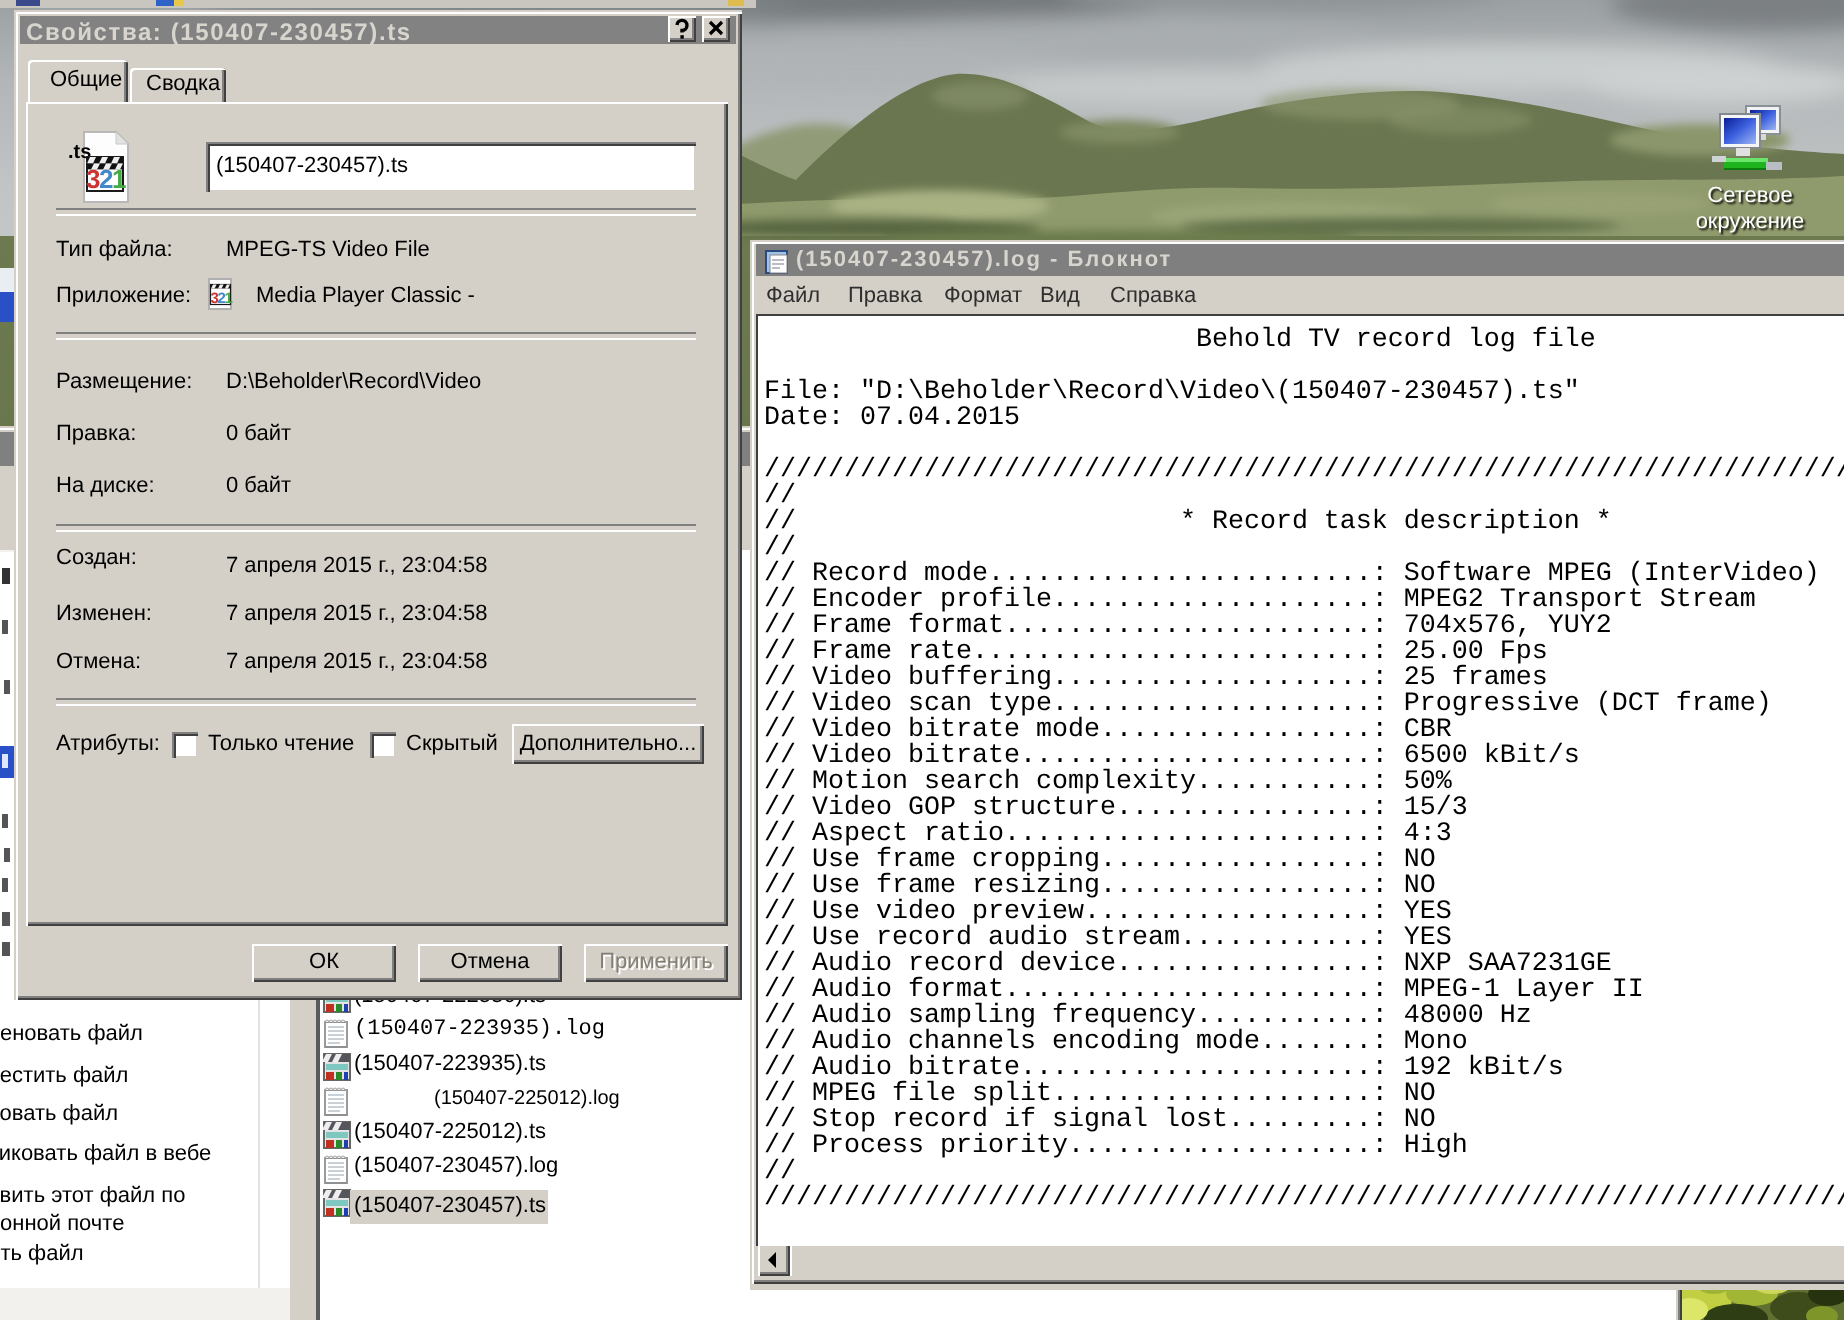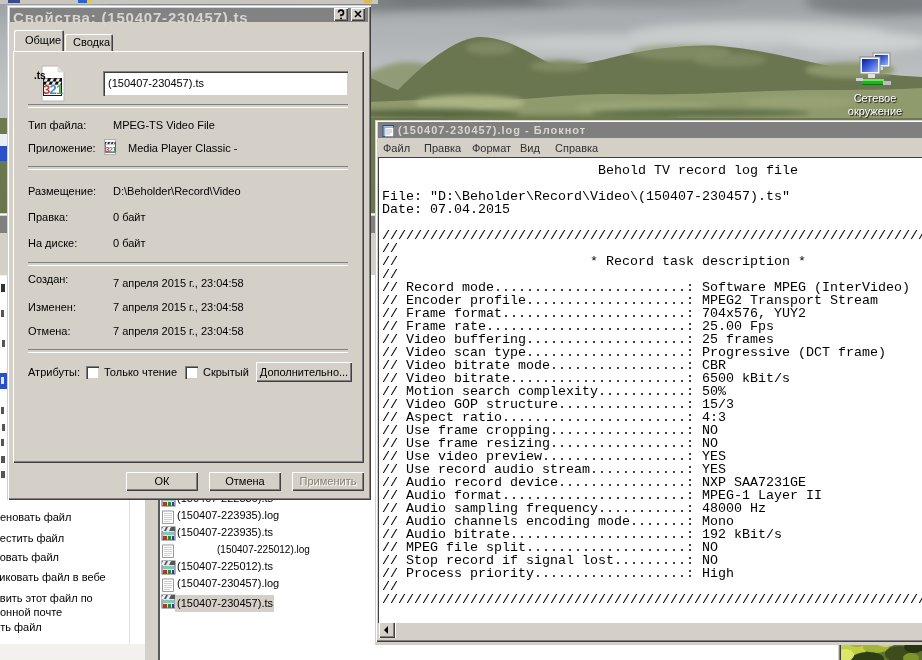--- a/index.html
+++ b/index.html
@@ -158,21 +158,21 @@
         <path d="M1.5,3 L12.5,3 L12.5,15.5 L1.5,15.5 Z" fill="#fff" stroke="#909090" stroke-width="0.9"></path>
         <path d="M1.5,3 Q2.5,1 3.5,3 Q4.5,1 5.5,3 Q6.5,1 7.5,3 Q8.5,1 9.5,3 Q10.5,1 11.5,3 L12.5,3" fill="#f6f6f6" stroke="#aaa" stroke-width="0.6"></path>
         <g stroke="#b0bcc8" stroke-width="0.7">
           <line x1="3" y1="5.5" x2="11" y2="5.5"></line>
           <line x1="3" y1="7.5" x2="11" y2="7.5"></line>
           <line x1="3" y1="9.5" x2="11" y2="9.5"></line>
           <line x1="3" y1="11.5" x2="11" y2="11.5"></line>
           <line x1="3" y1="13.5" x2="9" y2="13.5"></line>
         </g>
       </svg></div>
-    <div style="position:absolute;font-size:11px;line-height:13px;white-space:nowrap;left:18px;top:18px;">(150407-223935).log</div>
+    <div style="position:absolute;font-size:11px;line-height:13px;white-space:nowrap;left:18px;top:18px;font-family:Liberation Mono, monospace;">(150407-223935).log</div>
     <div style="position:absolute;left:2px;top:34px;width:15px;height:16px"><svg width="15" height="16" viewBox="0 0 15 16">
         <rect x="1" y="2" width="13" height="13" fill="#e4e4e4" stroke="#666"></rect>
         <rect x="1" y="2" width="13" height="4" fill="#55555c"></rect>
         <path d="M2,2 l3,0 -2,4 -3,0 Z" fill="#eee"></path>
         <path d="M7,2 l3,0 -2,4 -3,0 Z" fill="#eee"></path>
         <rect x="2" y="7" width="11" height="3" fill="#7ec8c0"></rect>
         <rect x="2" y="11" width="4" height="4" fill="#c03020"></rect>
         <rect x="7" y="11" width="3" height="4" fill="#2a8a2a"></rect>
         <rect x="11" y="11" width="2" height="4" fill="#2040b0"></rect>
       </svg></div>
@@ -284,21 +284,21 @@
         <div style="position:absolute;left:5px;top:4px;width:0;height:0;border:4px solid transparent;border-right-color:#000;border-left-width:0"></div>
       </div>
    <div class="abs" style="left:16px;top:0;right:0;height:16px;background:#d4d0c8;box-shadow:inset 1px 1px 0 #fff"></div>
  </div>
 </div>
 
 <div class="abs" style="left:375px;top:642px;width:547px;height:3px;background:#d4d0c8"></div>
 
 <div class="abs winframe" style="left:7px;top:5px;width:364px;height:495px">
  <div class="abs" style="left:3px;top:3px;width:358px;height:14px;background:#828282"></div>
- <div class="abs" style="left:6px;top:4px;font-size:15px;font-weight:bold;letter-spacing:0.8px;color:#d8d5ce;white-space:nowrap">Свойства: (150407-230457).ts</div>
+ <div class="abs" style="left:6px;top:4px;font-size:12px;font-weight:bold;letter-spacing:0.8px;color:#d8d5ce;white-space:nowrap">Свойства: (150407-230457).ts</div>
  <div class="btn abs" style="left:327px;top:2.5px;width:14px;height:13px"><svg width="14" height="13" viewBox="0 0 14 13">
         <path d="M4.5,4.5 A2.5,2.5 0 1 1 7,7.2 L7,8.2" fill="none" stroke="#000" stroke-width="1.7"></path>
         <rect x="6.2" y="9.6" width="1.7" height="1.7" fill="#000"></rect>
       </svg></div>
  <div class="btn abs" style="left:344px;top:2.5px;width:14px;height:13px"><svg width="14" height="13" viewBox="0 0 14 13">
         <path d="M4,3 L10,9 M10,3 L4,9" stroke="#000" stroke-width="1.6"></path>
       </svg></div>
 
  <div class="abs" style="left:7px;top:25px;width:50px;height:22px;background:#d4d0c8;box-shadow:inset 1px 1px 0 #fff,inset -1px 0 0 #404040,inset -2px 0 0 #808080;border-radius:2px 2px 0 0"></div>
  <div class="abs t11" style="left:18px;top:29px">Общие</div>

